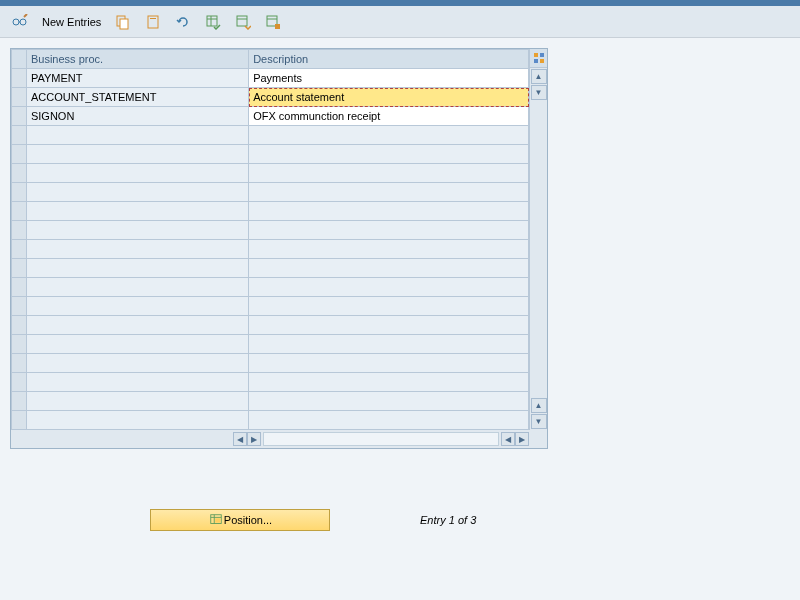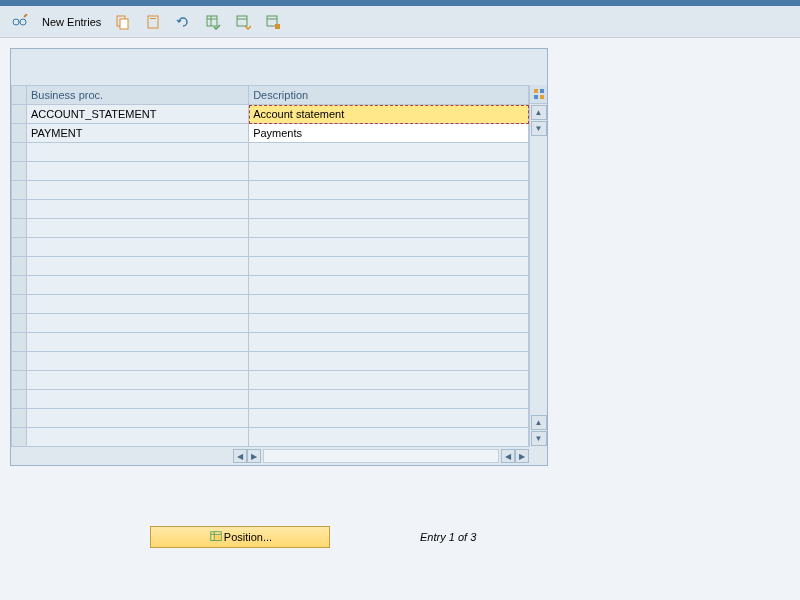--- a/index.html
+++ b/index.html
@@ -138,21 +138,21 @@
       justify-content: center;
       gap: 0;
       cursor: pointer;
       font-size: 11px;
     }
     .entry-text {
       font-size: 11px;
       color: #000;
       font-style: italic;
     }
-    .table-wrapper { display: flex; margin-top: 36px; }
+    .table-wrapper { display: flex; }
     .table-main { flex: 1; }
     .vbar {
       width: 18px;
       background: #e0e8ef;
       display: flex;
       flex-direction: column;
       justify-content: space-between;
       border-left: 1px solid #b8c8d8;
     }
   </style>
@@ -235,27 +235,32 @@
       <div class="table-main">
         <table class="table">
           <tbody>
               <tr class="header-row">
             <th class="row-selector"></th>
             <th>Business proc.</th>
             <th>Description</th>
           </tr>
           <tr>
             <td class="row-selector"></td>
+            <td class="col-proc">PAYMENT</td>
+            <td class="col-desc">Payments</td>
+          </tr>
+          <tr>
+            <td class="row-selector"></td>
             <td class="col-proc">ACCOUNT_STATEMENT</td>
             <td class="col-desc selected-cell">Account statement</td>
           </tr>
           <tr>
             <td class="row-selector"></td>
-            <td class="col-proc">PAYMENT</td>
-            <td class="col-desc">Payments</td>
+            <td class="col-proc">SIGNON</td>
+            <td class="col-desc">OFX communction receipt</td>
           </tr>
           <tr class="empty-row">
                 <td class="row-selector"></td>
                 <td class="col-proc"></td>
                 <td class="col-desc"></td>
               </tr>
           <tr class="empty-row">
                 <td class="row-selector"></td>
                 <td class="col-proc"></td>
                 <td class="col-desc"></td>

